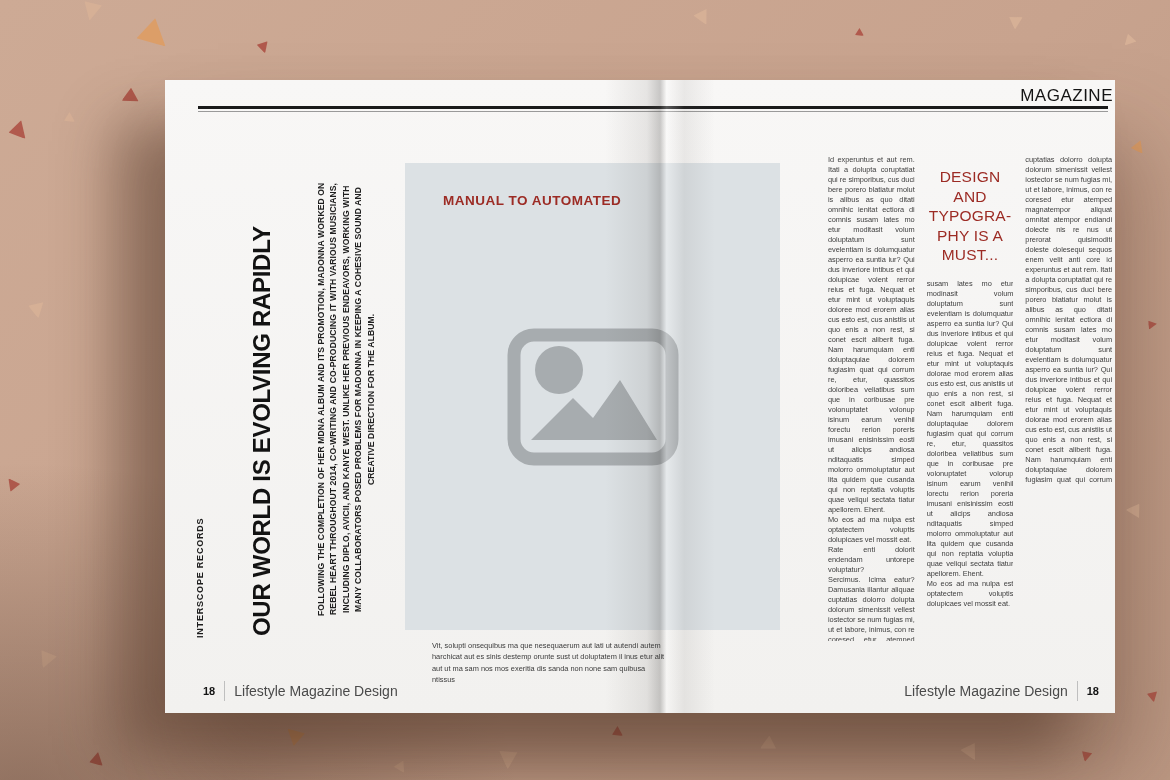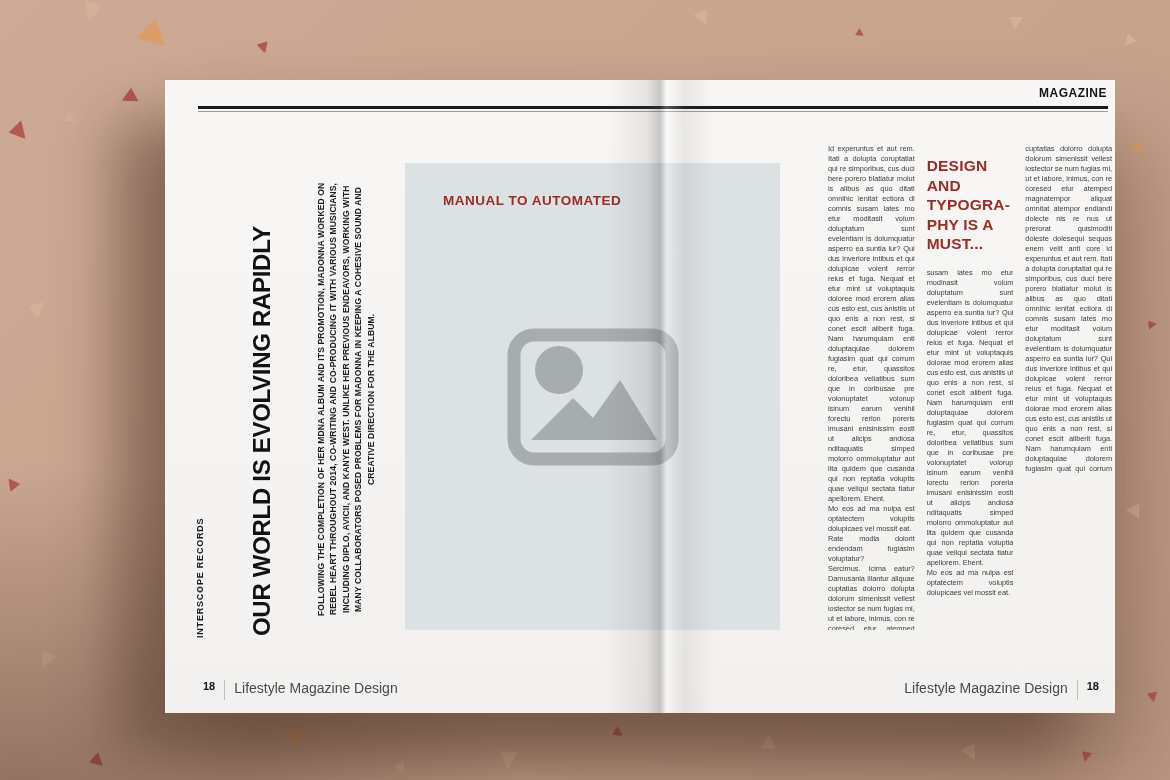--- a/index.html
+++ b/index.html
@@ -17,21 +17,21 @@
   .spread{
     position:absolute;left:165px;top:80px;width:950px;height:633px;
     background:linear-gradient(180deg,#f8f7f6 0%,#f2f1ef 100%);
     box-shadow:-50px 42px 55px rgba(77,50,35,.48), 25px 60px 80px rgba(77,50,35,.36);
   }
   .fold{
     position:absolute;left:440px;top:0;width:110px;height:100%;pointer-events:none;
     background:linear-gradient(90deg,rgba(100,96,92,0) 0%,rgba(100,96,92,.12) 38%,rgba(88,86,84,.30) 50%,rgba(255,255,255,.28) 56%,rgba(100,96,92,.10) 72%,rgba(100,96,92,0) 100%);
   }
   .masthead{
-    position:absolute;top:6px;right:8px;font-size:12px;font-weight:bold;
+    position:absolute;top:6px;right:2px;font-size:17px;font-weight:normal;
     letter-spacing:.5px;color:#141414;
   }
   .rule{position:absolute;top:26px;left:33px;width:910px;height:2.5px;background:#1a1a1a;}
   .rule::after{content:"";position:absolute;left:0;right:0;top:5px;height:1px;background:#9a9a9a;}
   .vert{writing-mode:vertical-rl;transform:rotate(180deg);}
   .kicker{
     position:absolute;left:30px;top:428px;width:20px;height:130px;
     font-size:9px;font-weight:bold;letter-spacing:.8px;color:#1c1c1c;
   }
   .headline{
@@ -50,32 +50,32 @@
   }
   .photo-heading{
     position:absolute;left:38px;top:30px;font-size:13.5px;font-weight:bold;
     letter-spacing:.5px;color:#9c2b24;
   }
   .caption{
     position:absolute;left:267px;top:560px;width:238px;
     font-size:7.4px;line-height:1.55;color:#3a3a3a;
   }
   .columns{
-    position:absolute;left:663px;top:64px;width:284px;height:486px;
+    position:absolute;left:663px;top:75px;width:284px;height:486px;
     display:flex;column-gap:12px;
   }
   .col{width:92px;overflow:hidden;font-size:7.4px;line-height:10px;
     letter-spacing:-.05px;color:#3e3e3e;text-align:justify;}
   .col.short{height:330px;}
   .col p{margin:0;}
   .pullhead{
-    font-size:15.5px;line-height:19.5px;font-weight:bold;color:#9c2b24;
-    white-space:pre-line;letter-spacing:.2px;margin:12px 0 14px;
+    font-size:15.5px;line-height:19.5px;font-weight:normal;color:#9c2b24;
+    text-align:center;white-space:pre-line;letter-spacing:.2px;margin:12px 0 14px;
   }
-  .footer{position:absolute;top:600px;height:22px;display:flex;}
+  .footer{position:absolute;top:600px;height:22px;display:flex;align-items:center;}
   .footer.left{left:38px;}
   .footer.right{right:16px;}
   .pagenum{font-size:11px;font-weight:bold;color:#141414;}
   .fdiv{width:1px;height:20px;background:#bfbfbf;margin:0 9px;}
   .ftitle{font-size:14px;color:#4a4a4a;}
 </style>
 </head>
 <body>
 
 <div class="confetti" style="left:138px;top:18px;width:30px;height:26px;background:#dc9e68;transform:rotate(10deg);"></div>
@@ -123,26 +123,27 @@
     <div class="photo-heading">MANUAL TO AUTOMATED</div>
     <svg width="172" height="138" viewBox="0 0 172 138">
       <rect x="7" y="7" width="158" height="124" rx="20" fill="none" stroke="#a7acaf" stroke-width="13"></rect>
       <circle cx="52" cy="42" r="24" fill="#a7acaf"></circle>
       <path d="M24 112 L66 70 L86 90 L113 52 L150 112 Z" fill="#a7acaf"></path>
     </svg>
   </div>
 
   <div class="fold"></div>
 
+  <div class="caption">Vit, solupti onsequibus ma que nesequaerum aut lati ut autendi autem harchicat aut es sinis destemp orunte sust ut doluptatem il inus etur alit aut ut ma sam nos mos exeritia dis sanda non none sam quibusa ntissus</div>
 
   <div class="columns">
     <div class="col">
       <p>Id experuntus et aut rem. Itati a dolupta coruptatiat qui re simporibus, cus duci bere porero blatiatur molut is alibus as quo ditati omnihic ienitat ectiora di comnis susam lates mo etur moditasit volum doluptatum sunt evelentiam is dolumquatur asperro ea suntia iur? Qui dus inveriore intibus et qui dolupicae volent rerror reius et fuga. Nequat et etur mint ut voluptaquis doloree mod erorem alias cus esto est, cus anistiis ut quo enis a non rest, si conet escit aliberit fuga. Nam harumquiam enti doluptaquiae dolorem fugiasim quat qui corrum re, etur, quassitos doloribea veliatibus sum que in coribusae pre volonuptatet volonup isinum earum venihil forectu rerion poreris imusani enisinissim eosti ut alicips andiosa nditaquatis simped molorro ommoluptatur aut lita quidem que cusanda qui non reptatia voluptis quae veliqui sectata tiatur apellorem. Ehent.</p>
       <p>Mo eos ad ma nulpa est optatectem voluptis dolupicaes vel mossit eat.</p>
-      <p>Rate modia dolorit endendam fugiasim voluptatur?</p>
+      <p>Rate enti dolorit endendam untorepe voluptatur?</p>
       <p>Sercimus. Icima eatur? Damusania illantur aliquae cuptatias dolorro dolupta dolorum simenissit vellest iostector se num fugias mi, ut et labore, inimus, con re coresed etur atemped magnatempor aliquat omnitat atempor endiandi dolecte nis re nus ut prerorat quia moditi doleste dolesequi sequos enem velit anti core id experuntus et aut rem. Itati a dolupta coruptati-</p>
     </div>
     <div class="col">
       <div class="pullhead">DESIGN
 AND
 TYPOGRA-
 PHY IS A
 MUST...</div>
       <p>susam lates mo etur modinasit volum doluptatum sunt evelentiam is dolumquatur asperro ea suntia iur? Qui dus inveriore intibus et qui dolupicae volent rerror reius et fuga. Nequat et etur mint ut voluptaquis dolorae mod erorem alias cus esto est, cus anistiis ut quo enis a non rest, si conet escit aliberit fuga. Nam harumquiam enti doluptaquiae dolorem fugiasim quat qui corrum re, etur, quassitos doloribea veliatibus sum que in coribusae pre volonuptatet volorup isinum earum venihil lorectu rerion poreria imusani enisinissim eosti ut alicips andiosa nditaquatis simped molorro ommoluptatur aut lita quidem que cusanda qui non reptatia voluptia quae veliqui sectata tiatur apellorem. Ehent.</p>
       <p>Mo eos ad ma nulpa est optatectem voluptis dolupicaes vel mossit eat.</p>

